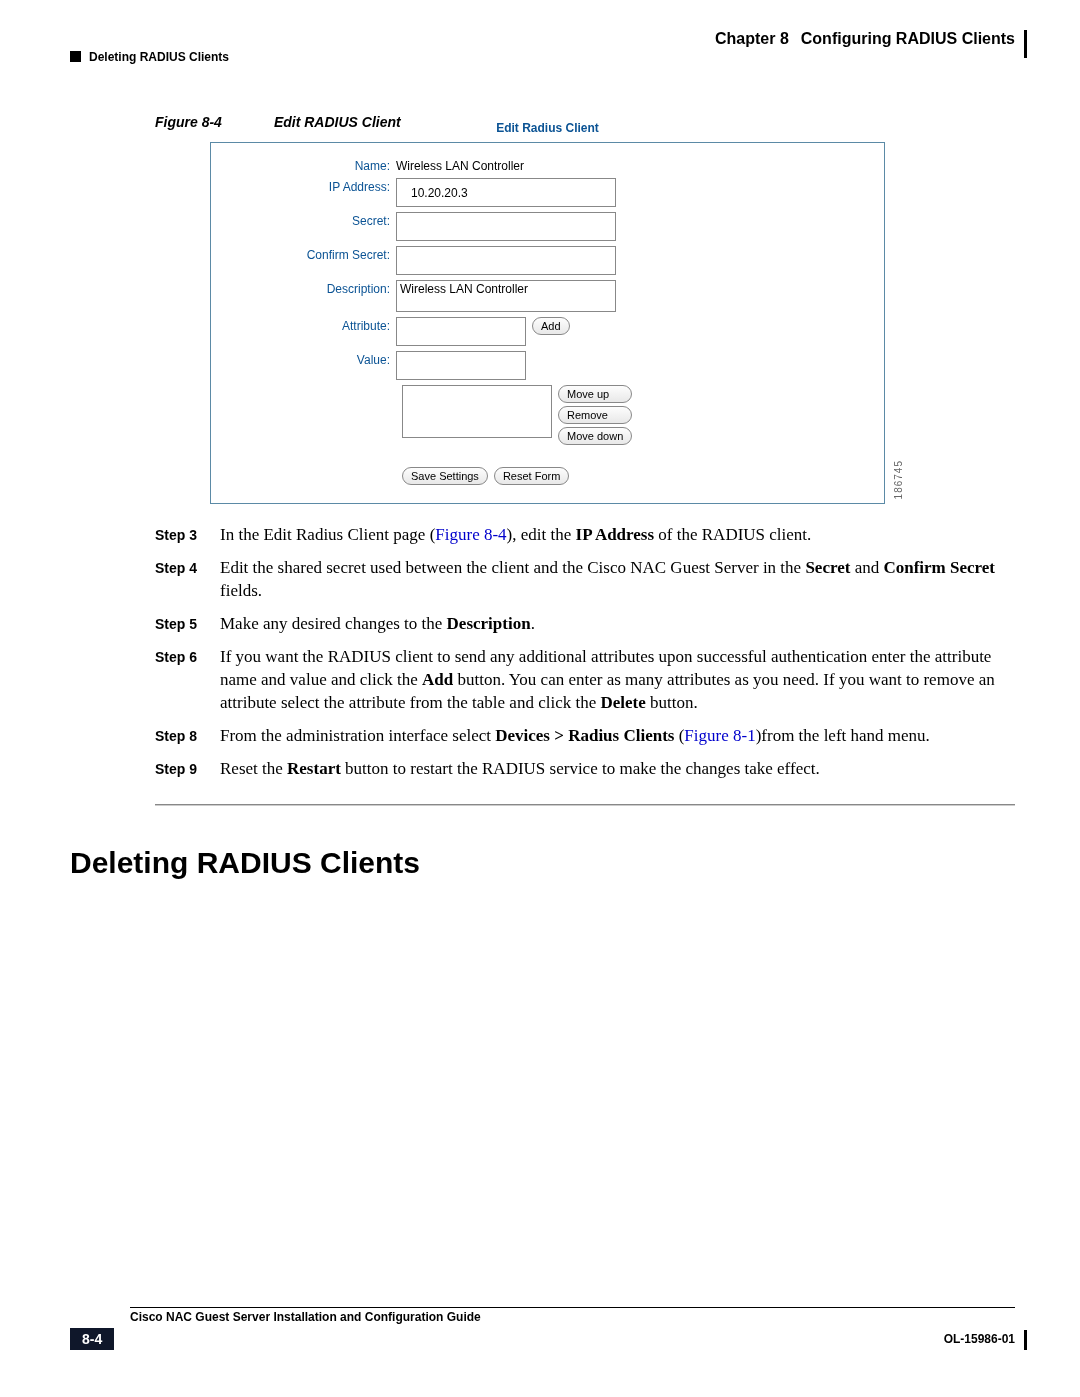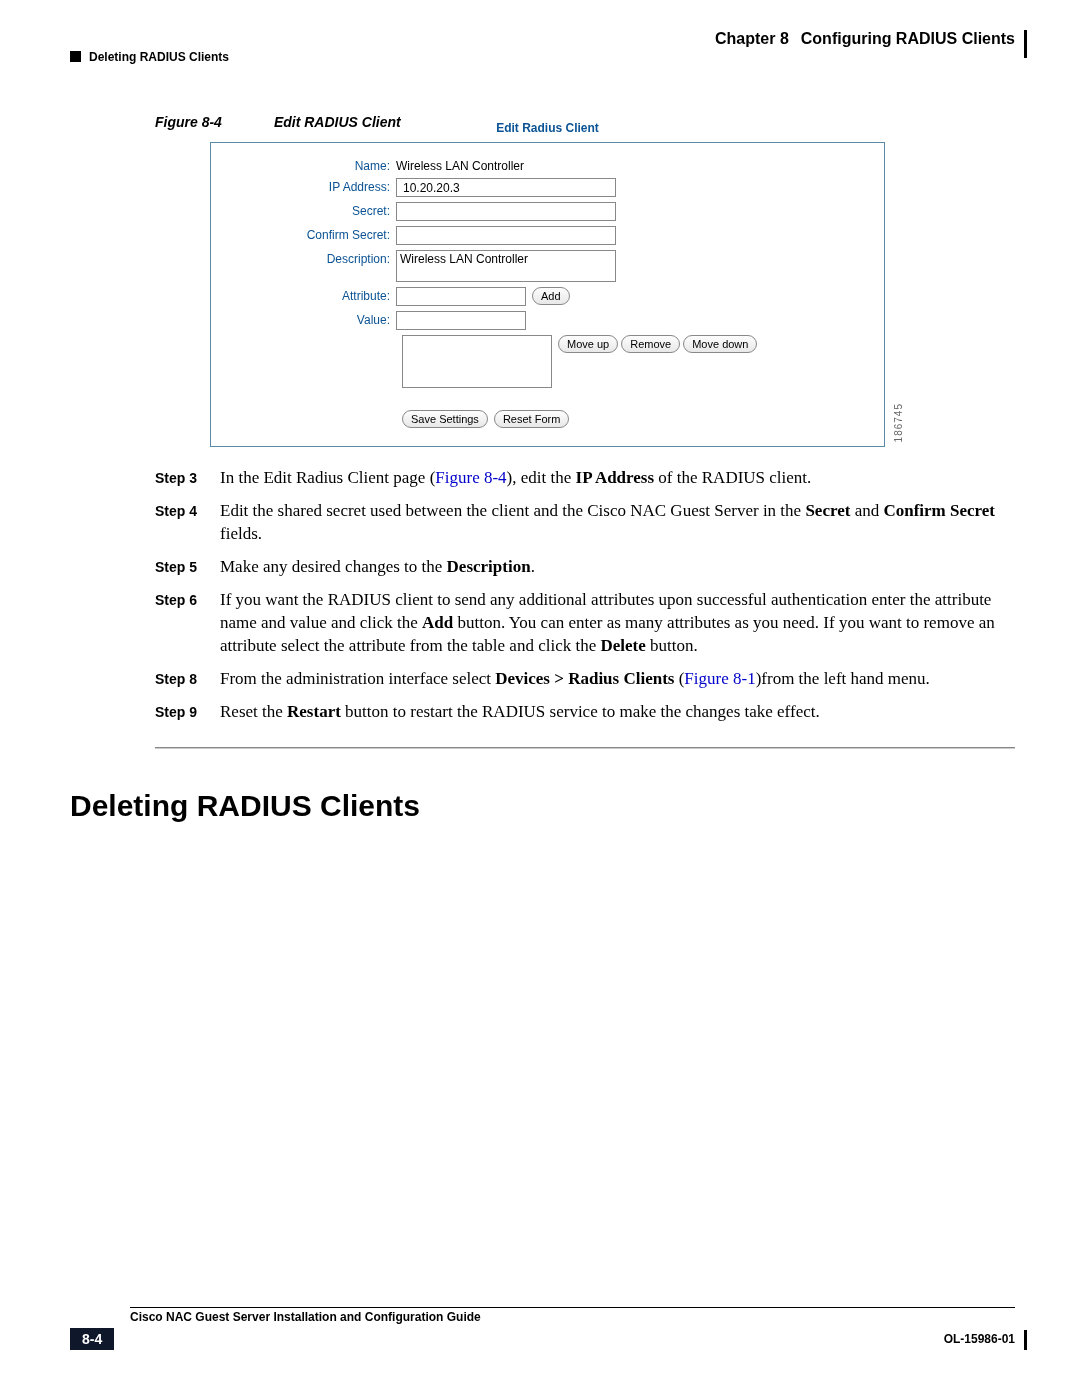--- a/index.html
+++ b/index.html
@@ -98,23 +98,23 @@
       font-size: 12px;
     }
     .form-value {
       font-size: 12px;
       color: #000;
       padding-top: 2px;
     }
     .text-input {
       border: 1px solid #888;
       width: 220px;
-      height: 19px;
-      font-size: 12px;
-      padding: 1px 6px;
+      height: 29px;
+      font-size: 12px;
+      padding: 1px 14px;
       font-family: Arial, Helvetica, sans-serif;
       background: #fff;
     }
     .text-input.short { width: 130px; }
     .textarea {
       border: 1px solid #888;
       width: 220px;
       height: 32px;
       font-size: 12px;
       padding: 1px 3px;
@@ -150,21 +150,21 @@
       align-items: flex-start;
     }
     .listbox {
       border: 1px solid #888;
       width: 150px;
       height: 53px;
       background: #fff;
     }
     .list-buttons {
       display: flex;
-      flex-direction: row;
+      flex-direction: column;
       gap: 3px;
     }
     .bottom-buttons {
       margin-left: 161px;
       display: flex;
       gap: 6px;
     }
     .side-number {
       position: absolute;
       right: -20px;

